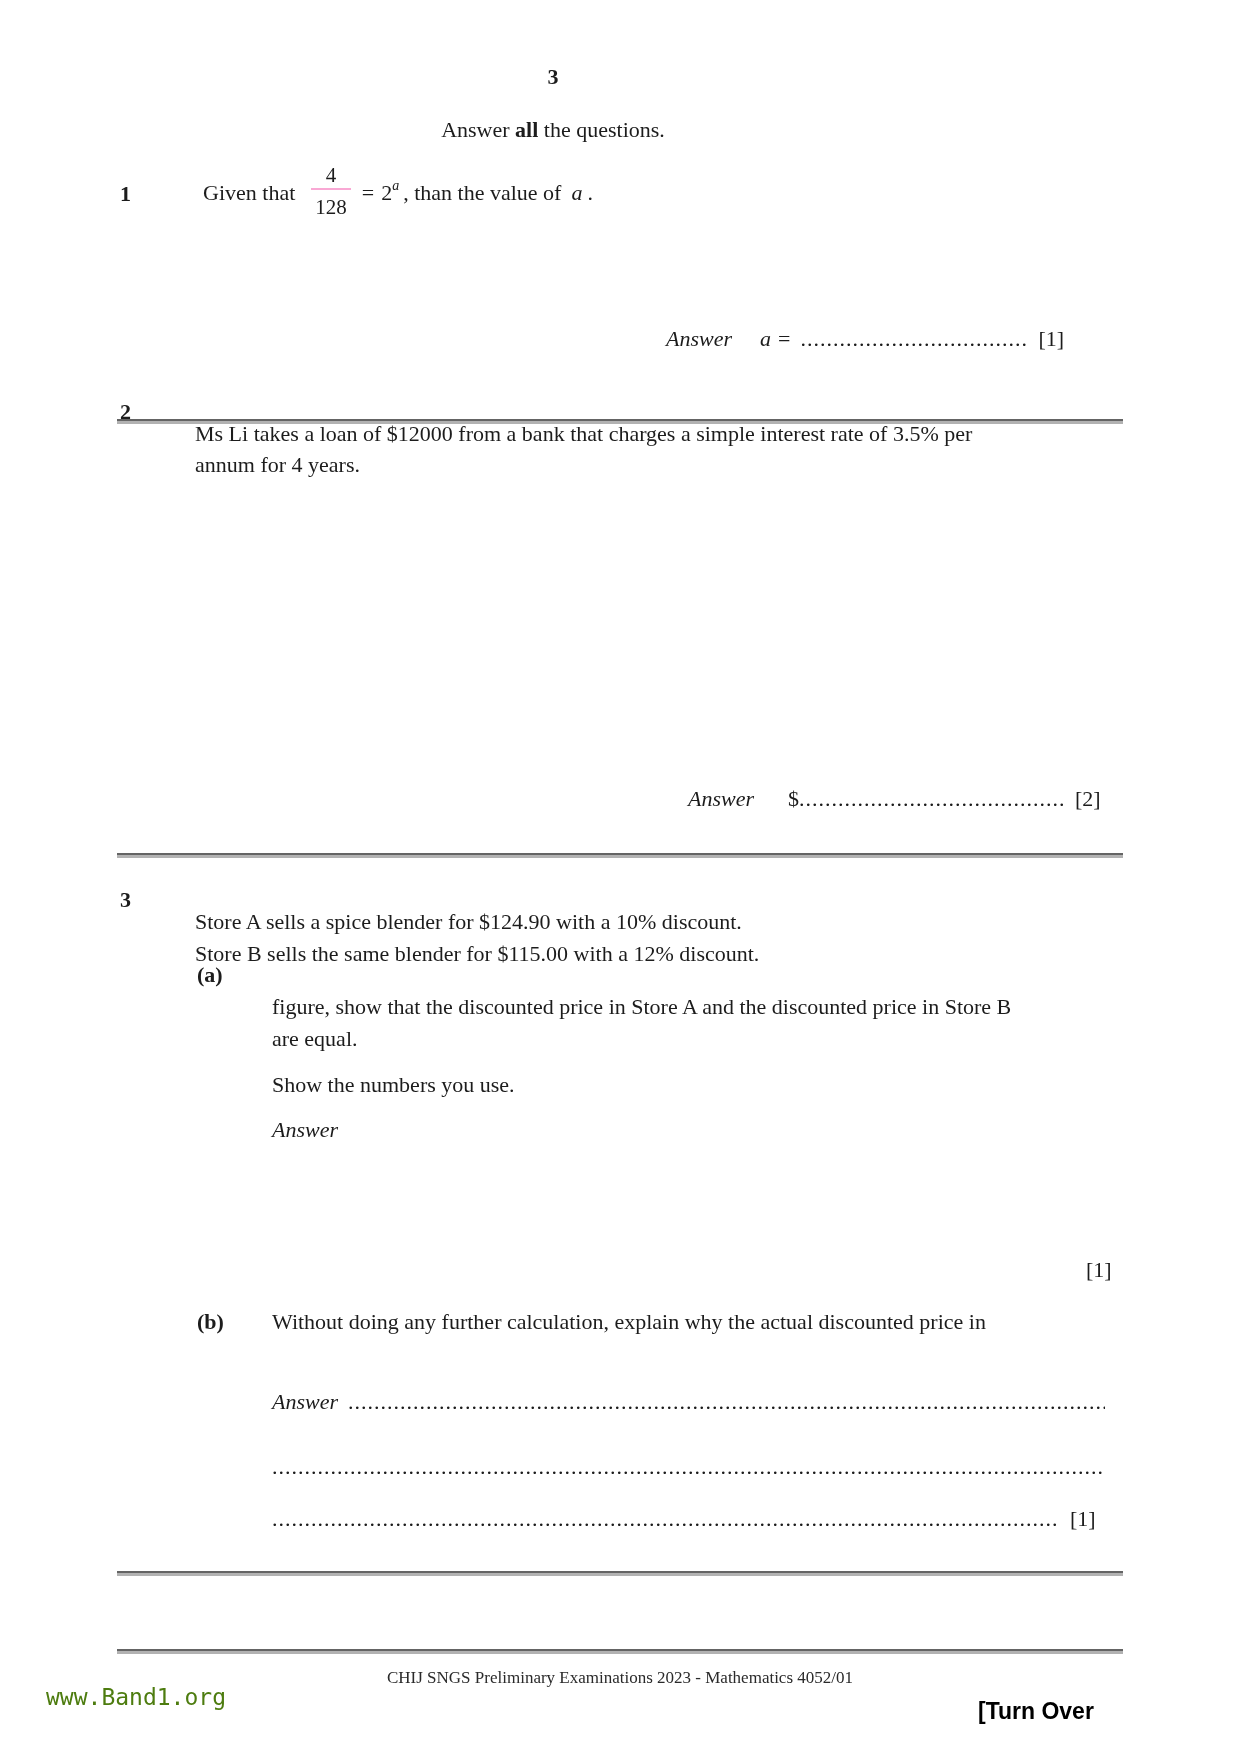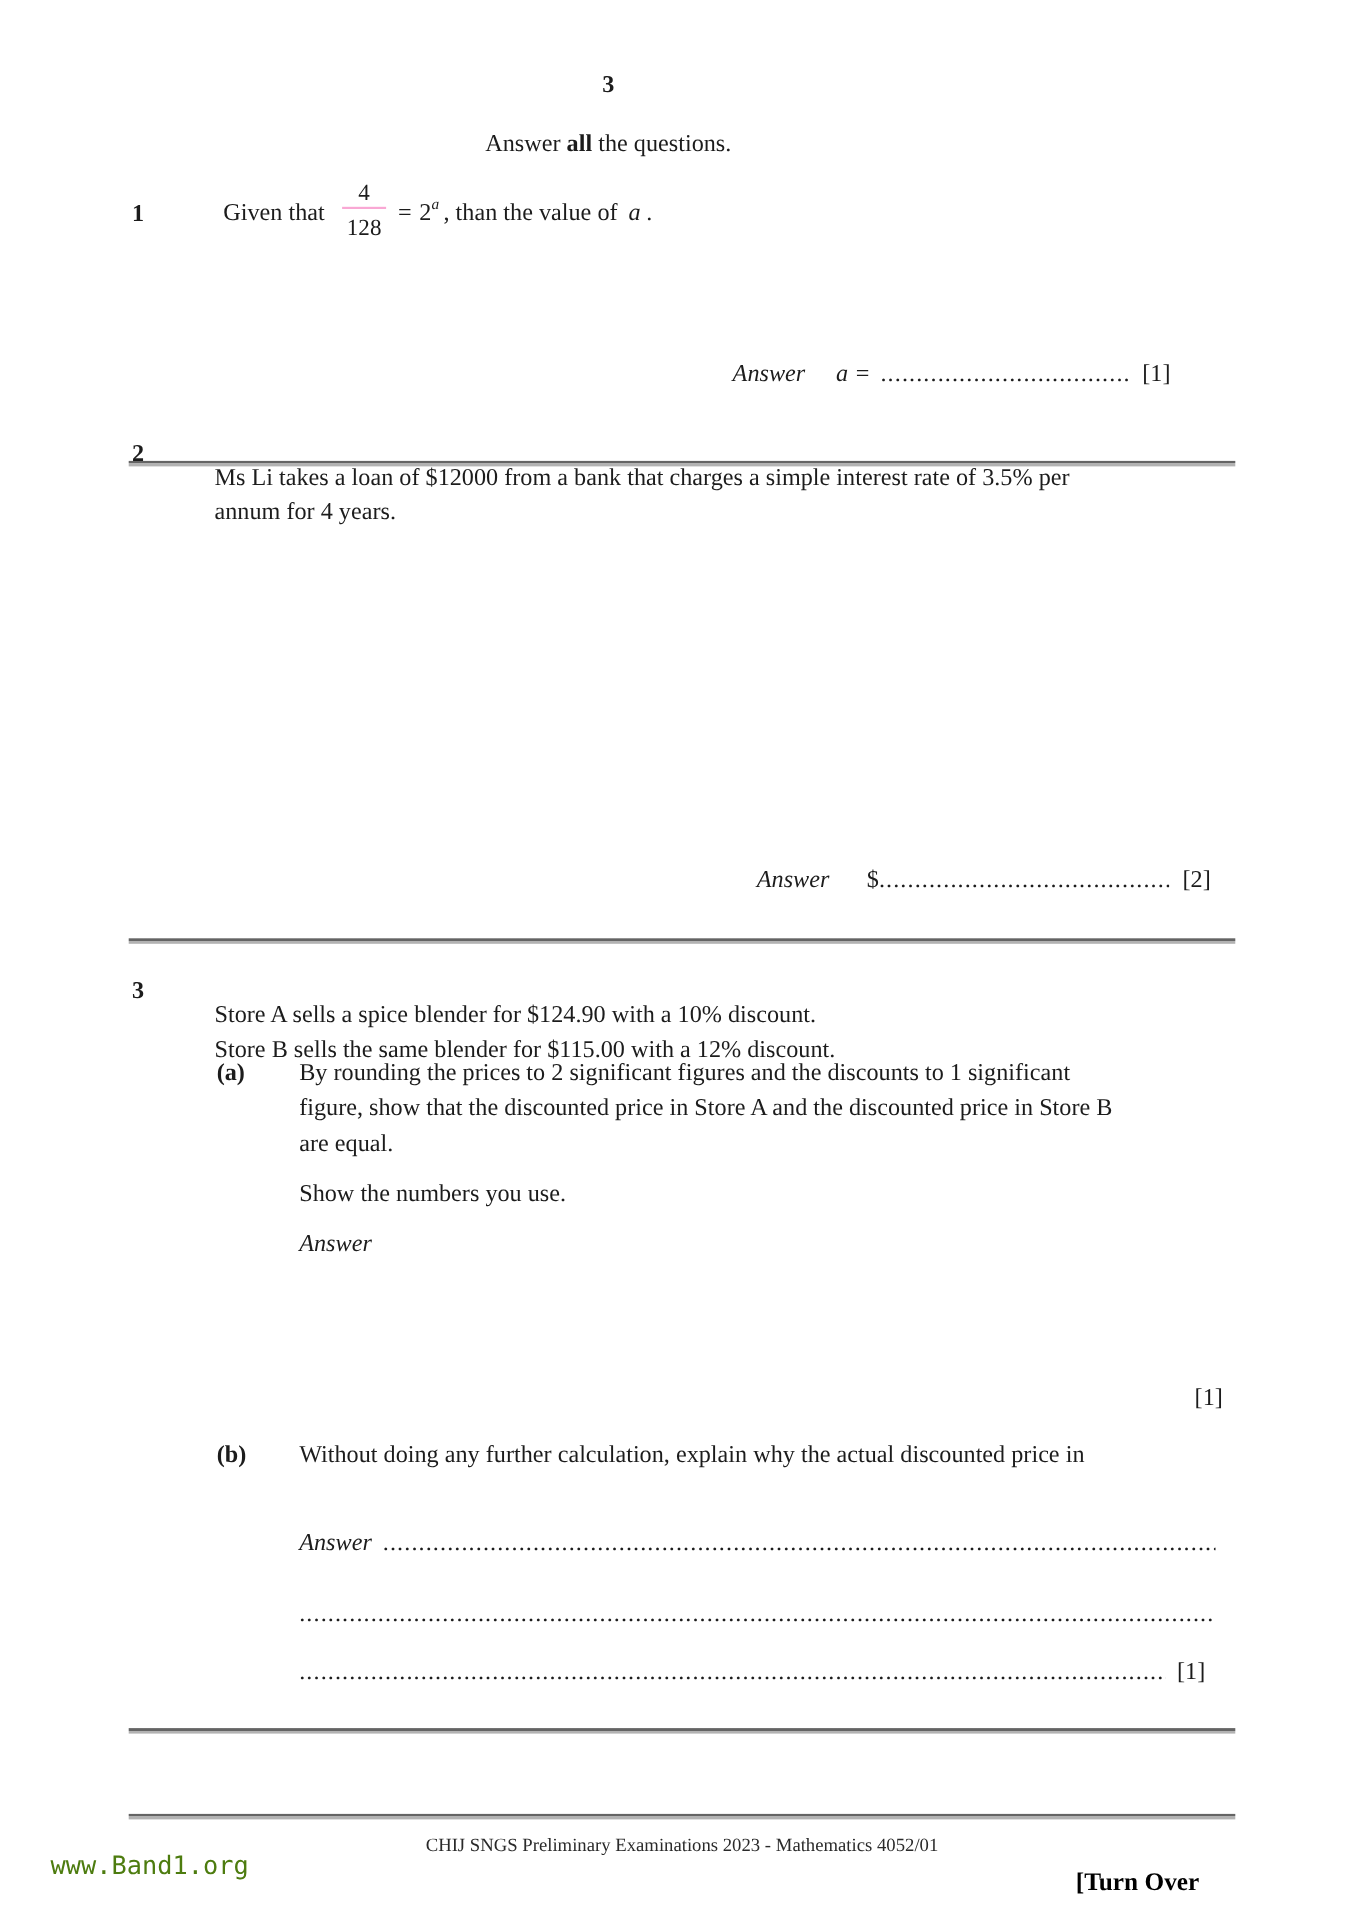--- a/index.html
+++ b/index.html
@@ -27,21 +27,21 @@
   .tpost{margin-left:4px;}
   .var{font-style:italic;margin:0 5px 0 10px;}
   .ansrow{position:absolute;display:flex;align-items:baseline;}
   .dots{display:inline-block;overflow:hidden;white-space:nowrap;letter-spacing:1px;}
   .marks{white-space:nowrap;}
   .footer-center{position:absolute;left:117px;width:1006px;top:1668px;
     font-size:17px;text-align:center;color:#2a2a2a;}
   .watermark{position:absolute;left:46px;top:1684px;
     font-family:"DejaVu Sans Mono",monospace;font-size:23px;color:#4d7c0f;}
   .turnover{position:absolute;left:978px;top:1698px;
-    font-family:Liberation Serif, serif;font-weight:bold;font-size:23px;color:#000;}
+    font-family:Liberation Sans, sans-serif;font-weight:bold;font-size:23px;color:#000;}
 </style>
 </head>
 <body>
 
 <div class="page">
 
   <div class="abs center-axis bold" style="top:64px">3</div>
 
   <div class="abs center-axis" style="top:117px">
     <span>Answer </span><span class="bold">all</span><span> the questions.</span>
@@ -82,21 +82,20 @@
     <span class="marks" style="margin-left:12px">[2]</span>
   </div>
 
   <div class="divider" style="top:853px"></div>
 
   <div class="qnum" style="top:887px">3</div>
   <div class="qtext" style="top:887px">Store A sells a spice blender for $124.90 with a 10% discount.</div>
   <div class="qtext" style="top:919px">Store B sells the same blender for $115.00 with a 12% discount.</div>
 
   <div class="subl" style="top:962px">(a)</div>
-  <div class="subtext" style="top:962px">By rounding the prices to 2 significant figures and the discounts to 1 significant</div>
   <div class="subtext" style="top:994px">figure, show that the discounted price in Store A and the discounted price in Store B</div>
   <div class="subtext" style="top:1026px">are equal.</div>
   <div class="subtext" style="top:1072px">Show the numbers you use.</div>
   <div class="subtext it" style="top:1117px">Answer</div>
   <div class="abs marks" style="left:1086px;top:1257px">[1]</div>
 
   <div class="subl" style="top:1309px">(b)</div>
   <div class="subtext" style="top:1309px">Without doing any further calculation, explain why the actual discounted price in</div>
 
   <div class="ansrow" style="left:272px;top:1389px;width:833px">

